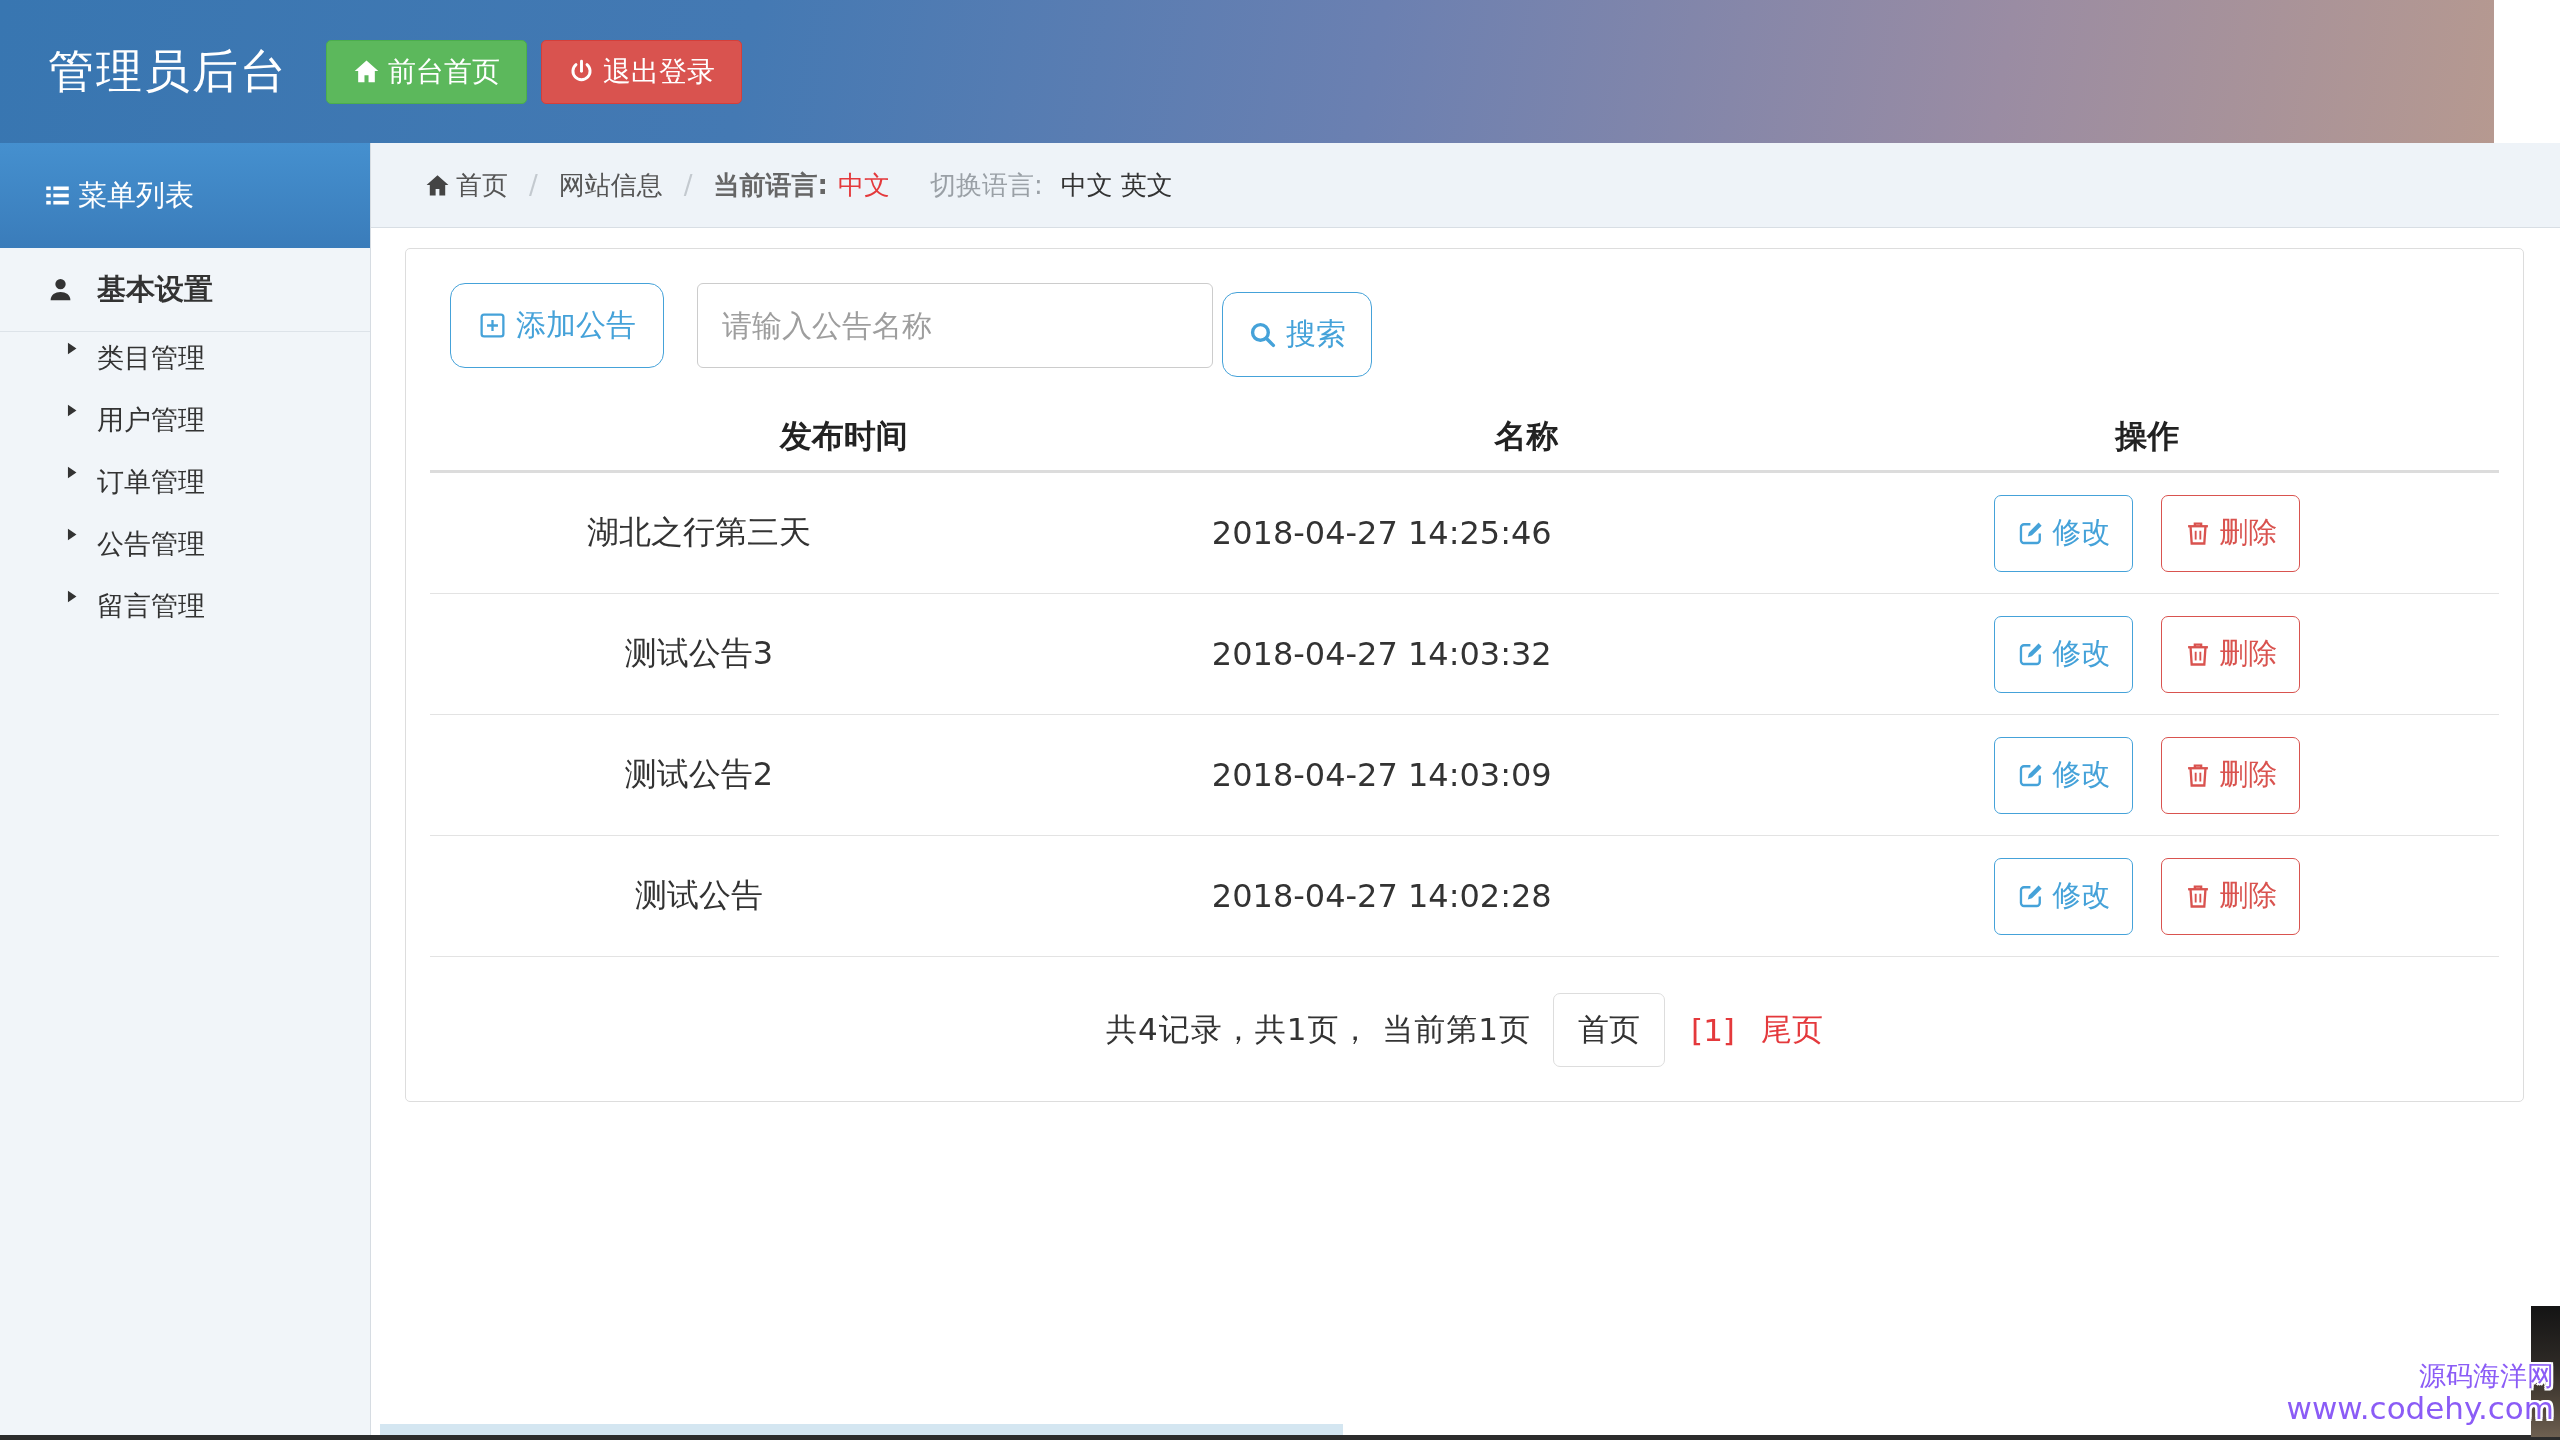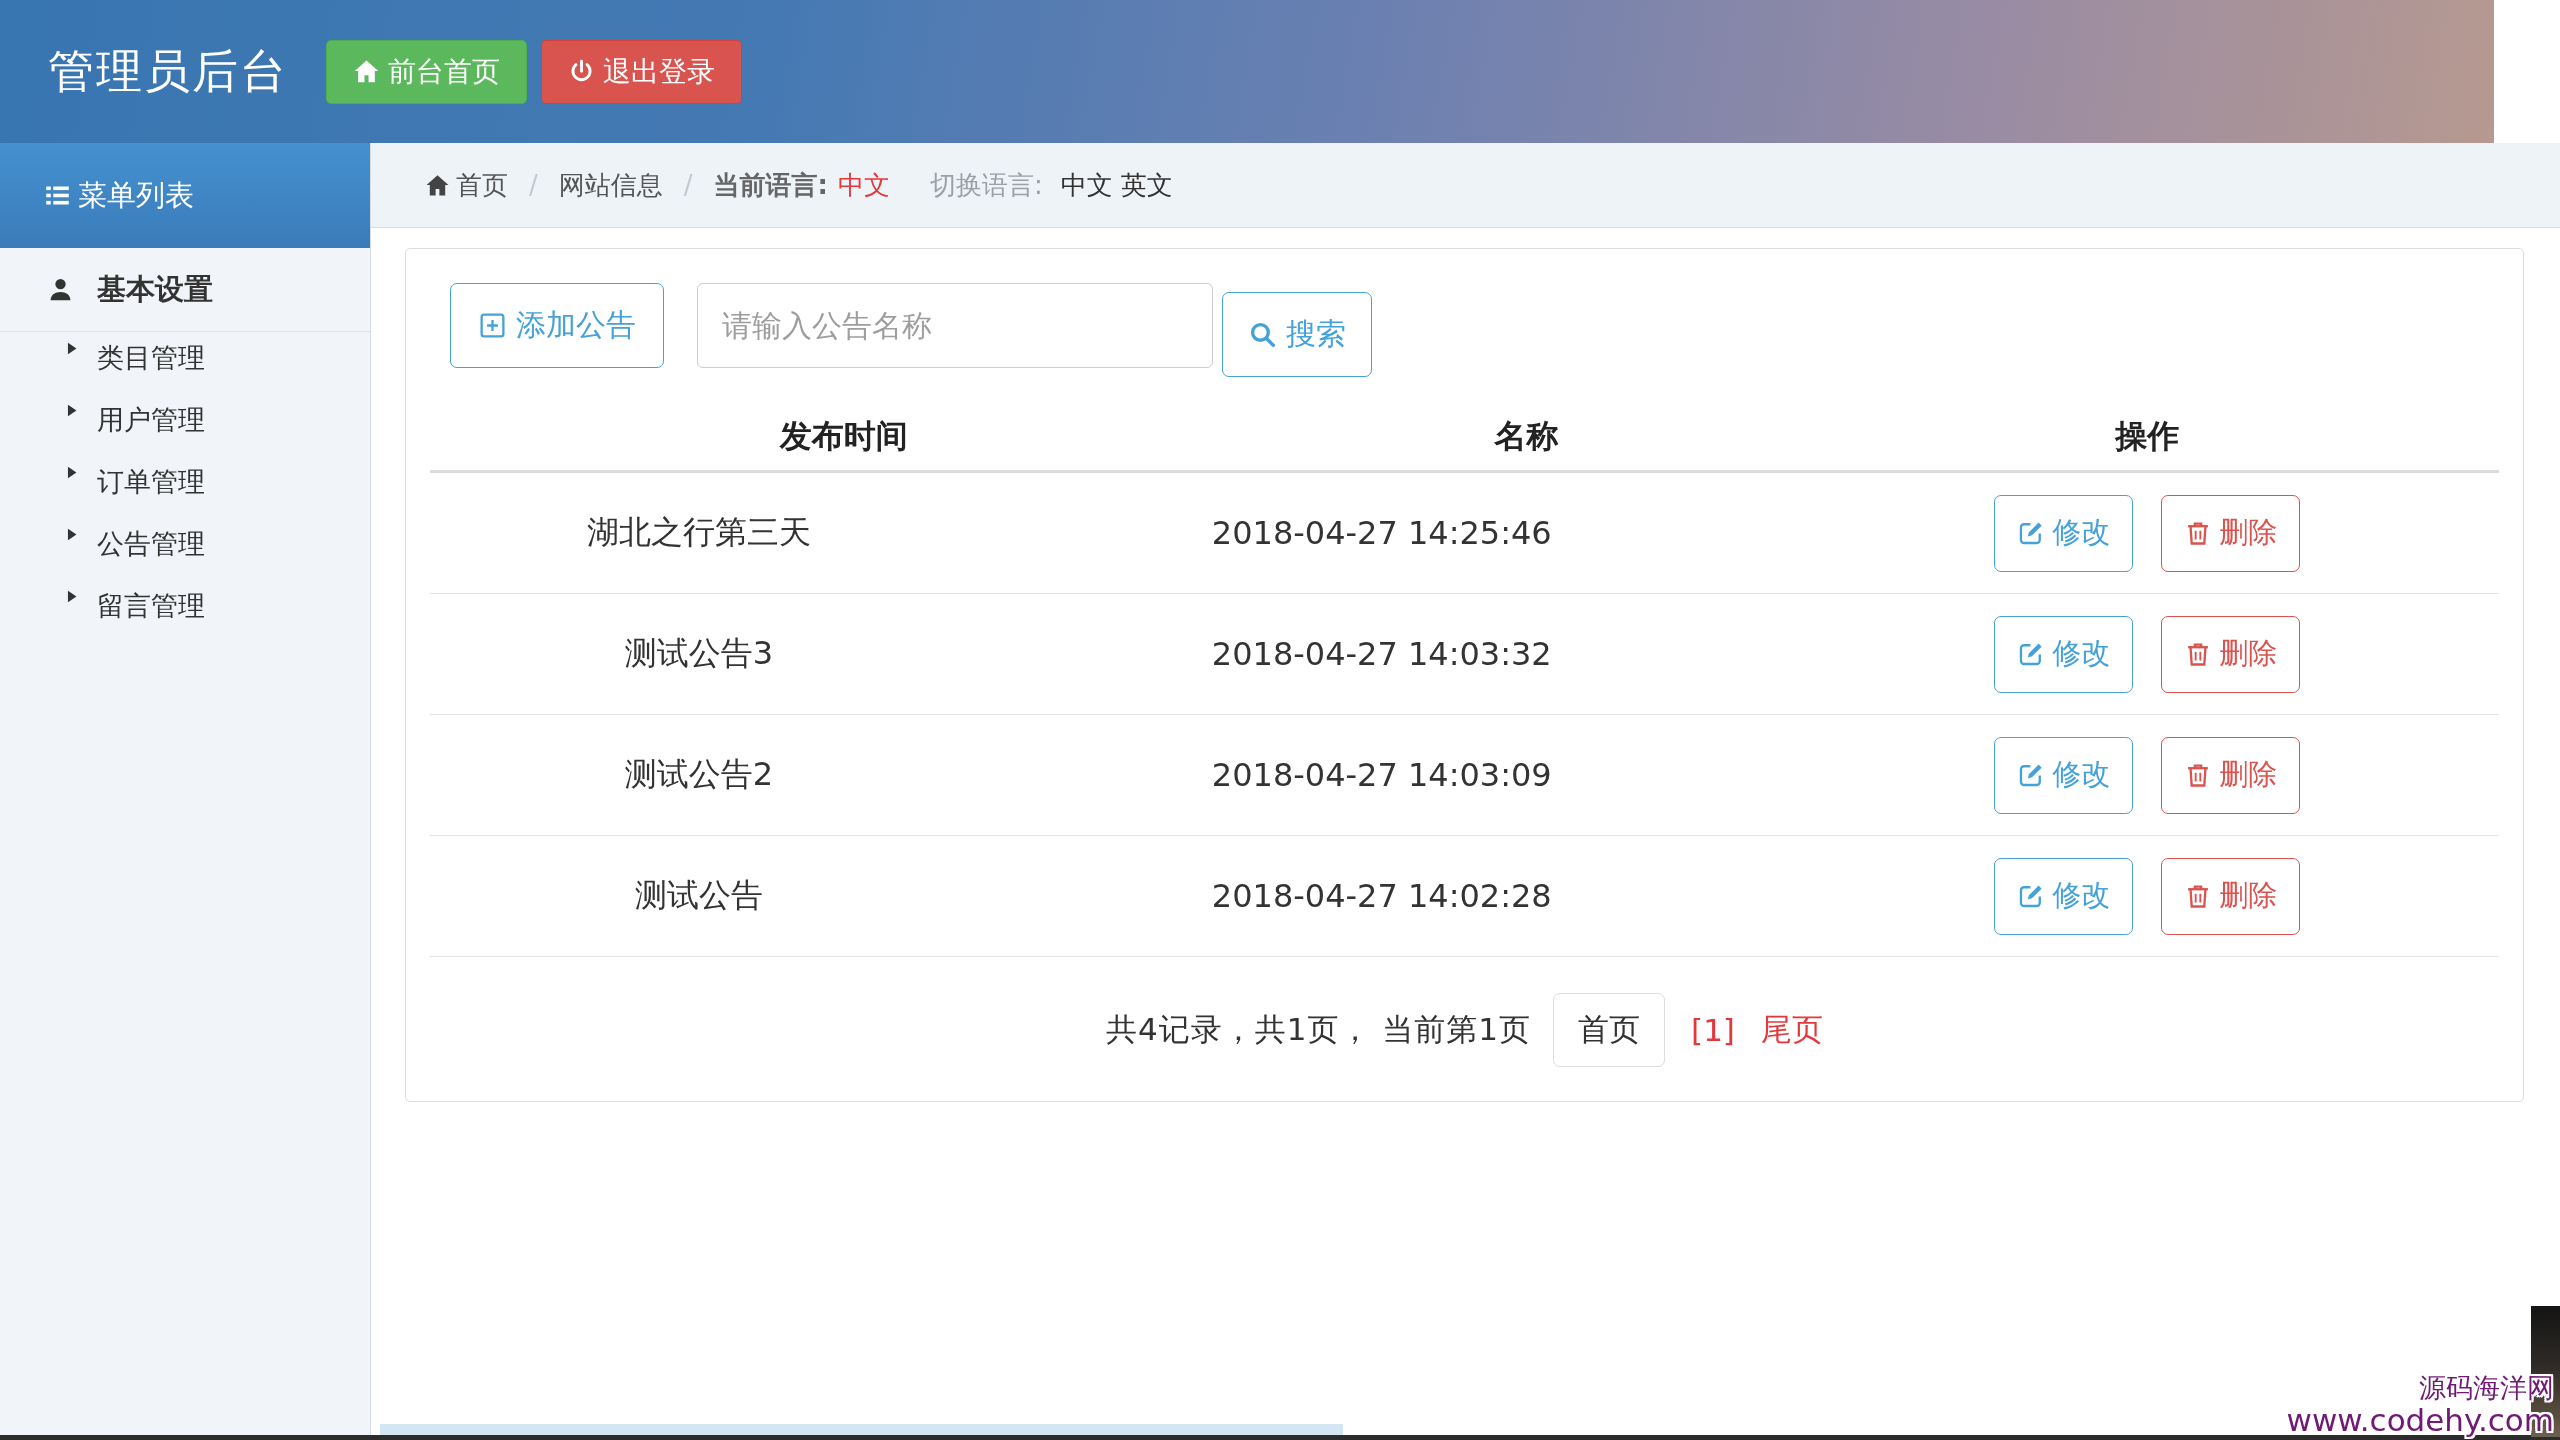--- a/index.html
+++ b/index.html
@@ -61,21 +61,21 @@
 
   
   .panel {
     position:absolute; left:405px; top:248px; width:2119px; height:854px;
     background:#fff; border:1px solid #dddddd; border-radius:5px;
   }
   .toolbar { display:flex; align-items:center; margin:34px 24px 0 44px; height:85px; }
   .btn-outline-blue {
     display:inline-flex; align-items:center; justify-content:center; gap:9px;
     height:85px; padding:0 27px; background:#fff;
-    border:1px solid #45a2d9; color:#45a2d9; border-radius:7px; font-size:30px; cursor:pointer;
+    border:1px solid #45a2d9; color:#45a2d9; border-radius:15px; font-size:30px; cursor:pointer;
   }
   .btn-outline-blue .icon { font-size:29px; }
   .search-input {
     height:85px; width:516px; margin-left:33px; padding:0 24px;
     border:1px solid #cccccc; border-radius:6px; font-size:30px; color:#333;
     font-family:"DejaVu Sans","Liberation Sans",sans-serif; outline:none; background:#fff;
   }
   .search-input::placeholder { color:#9e9e9e; }
   .btn-search { margin-left:9px; width:150px; padding:3px;margin-top:17px; }
 
@@ -106,21 +106,21 @@
   .pager-links { margin-left:26px; color:#e4393c; cursor:pointer; }
 
   
   .scroll-thumb { position:absolute; left:380px; bottom:5px; width:963px; height:11px; background:#d4e6f1; }
   .bottom-bar { position:absolute; left:0; bottom:0; width:2560px; height:5px; background:#2c2c2c; }
   .photo-fragment {
     position:absolute; right:0; bottom:3px; width:29px; height:131px;
     background:linear-gradient(180deg,#141414 0%,#2e2a26 45%,#554a3e 80%,#6e6051 100%);
   }
   .watermark {
-    position:absolute; right:6px; bottom:1px; text-align:right; color:#701a75; line-height:1.15;
+    position:absolute; right:6px; bottom:13px; text-align:right; color:#8b5cf6; line-height:1.15;
     text-shadow:-2px -2px 0 #fff, 2px -2px 0 #fff, -2px 2px 0 #fff, 2px 2px 0 #fff, 0 2px 0 #fff, 0 -2px 0 #fff, 2px 0 0 #fff, -2px 0 0 #fff;
   }
   .wm1 { font-size:27px; } .wm2 { font-size:31px; }
 </style>
 </head>
 <body>
 
 <div class="topbar">
   <div class="topbar-title">管理员后台</div>
 

